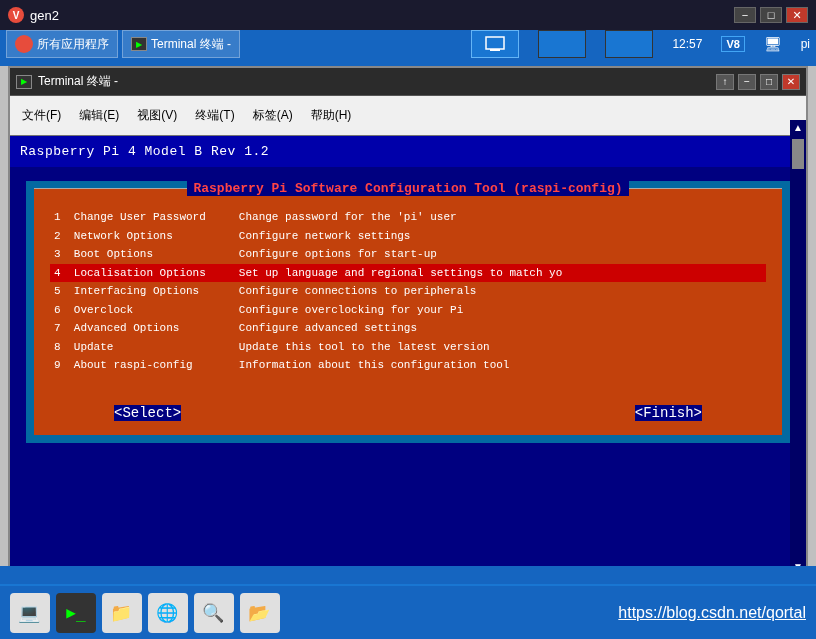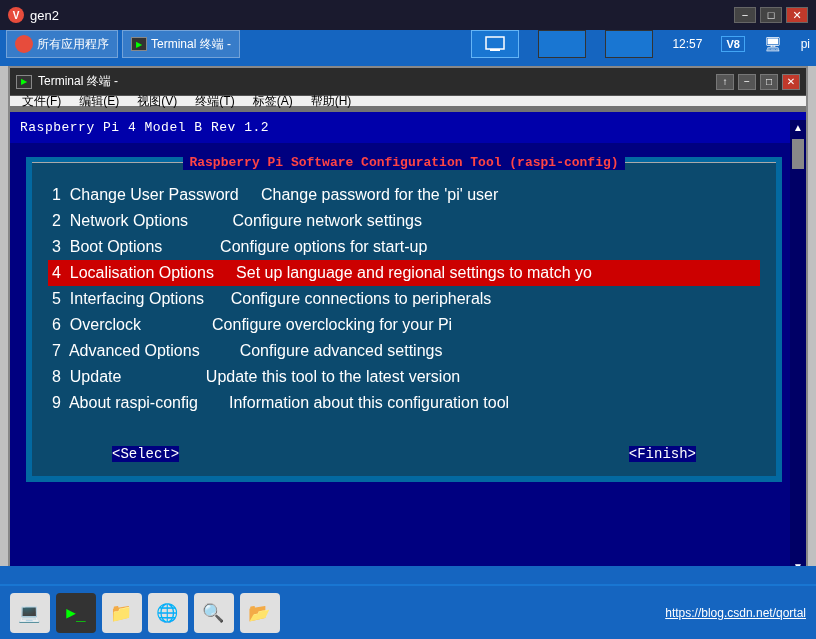--- a/index.html
+++ b/index.html
@@ -153,27 +153,27 @@
       font-size: 10px;
       display: flex;
       align-items: center;
       justify-content: center;
       cursor: pointer;
     }
     .window-ctrl-btn.close { background: #c0392b; }
 
     
     .menu-bar {
-      height: 16px;
+      height: 40px;
       background: #f0f0f0;
       display: flex;
       align-items: center;
       padding: 0 4px;
       gap: 2px;
-      border-bottom: 6px solid #737373;
+      border-bottom: 1px solid #737373;
     }
     .menu-item {
       padding: 2px 8px;
       font-size: 12px;
       cursor: pointer;
       color: #000;
     }
 
     
     .terminal-content {
@@ -192,23 +192,23 @@
       background: #0000aa;
       color: white;
       font-family: 'Courier New', monospace;
       font-size: 13px;
       padding: 8px 10px;
       letter-spacing: 0.5px;
     }
 
     
     .raspi-box {
-      margin: 14px 24px 0 16px;
-      border: 6px solid #0369a1;
-      background: #0c4a6e;
+      margin: 14px 16px 0 16px;
+      border: 8px solid #0369a1;
+      background: #c2410c;
     }
     .raspi-box-title-row {
       display: flex;
       align-items: center;
       justify-content: center;
       margin-top: -10px;
       margin-bottom: 8px;
     }
     .raspi-box-title-line {
       height: 1px;
@@ -223,22 +223,22 @@
       background: #000080;
       font-family: 'Courier New', monospace;
       white-space: nowrap;
     }
 
     
     .menu-list {
       padding: 4px 16px 12px 16px;
     }
     .menu-list-item {
-      font-family: Liberation Sans, sans-serif;
-      font-size: 16px;
+      font-family: Liberation Mono, monospace;
+      font-size: 11px;
       color: white;
       padding: 1px 4px;
       line-height: 1.5;
       white-space: pre;
     }
     .menu-list-item.selected {
       background: #cc0000;
       color: white;
     }
 
@@ -278,21 +278,21 @@
       border-radius: 4px;
       display: flex;
       align-items: center;
       justify-content: center;
       cursor: pointer;
       font-size: 20px;
     }
     .bottom-url {
       margin-left: auto;
       color: white;
-      font-size: 12px;
+      font-size: 16px;
       text-decoration: underline;
     }
 
     .scrollbar-area {
       position: absolute;
       right: 0;
       top: 52px;
       width: 16px;
       height: calc(100% - 52px);
       background: #000066;

